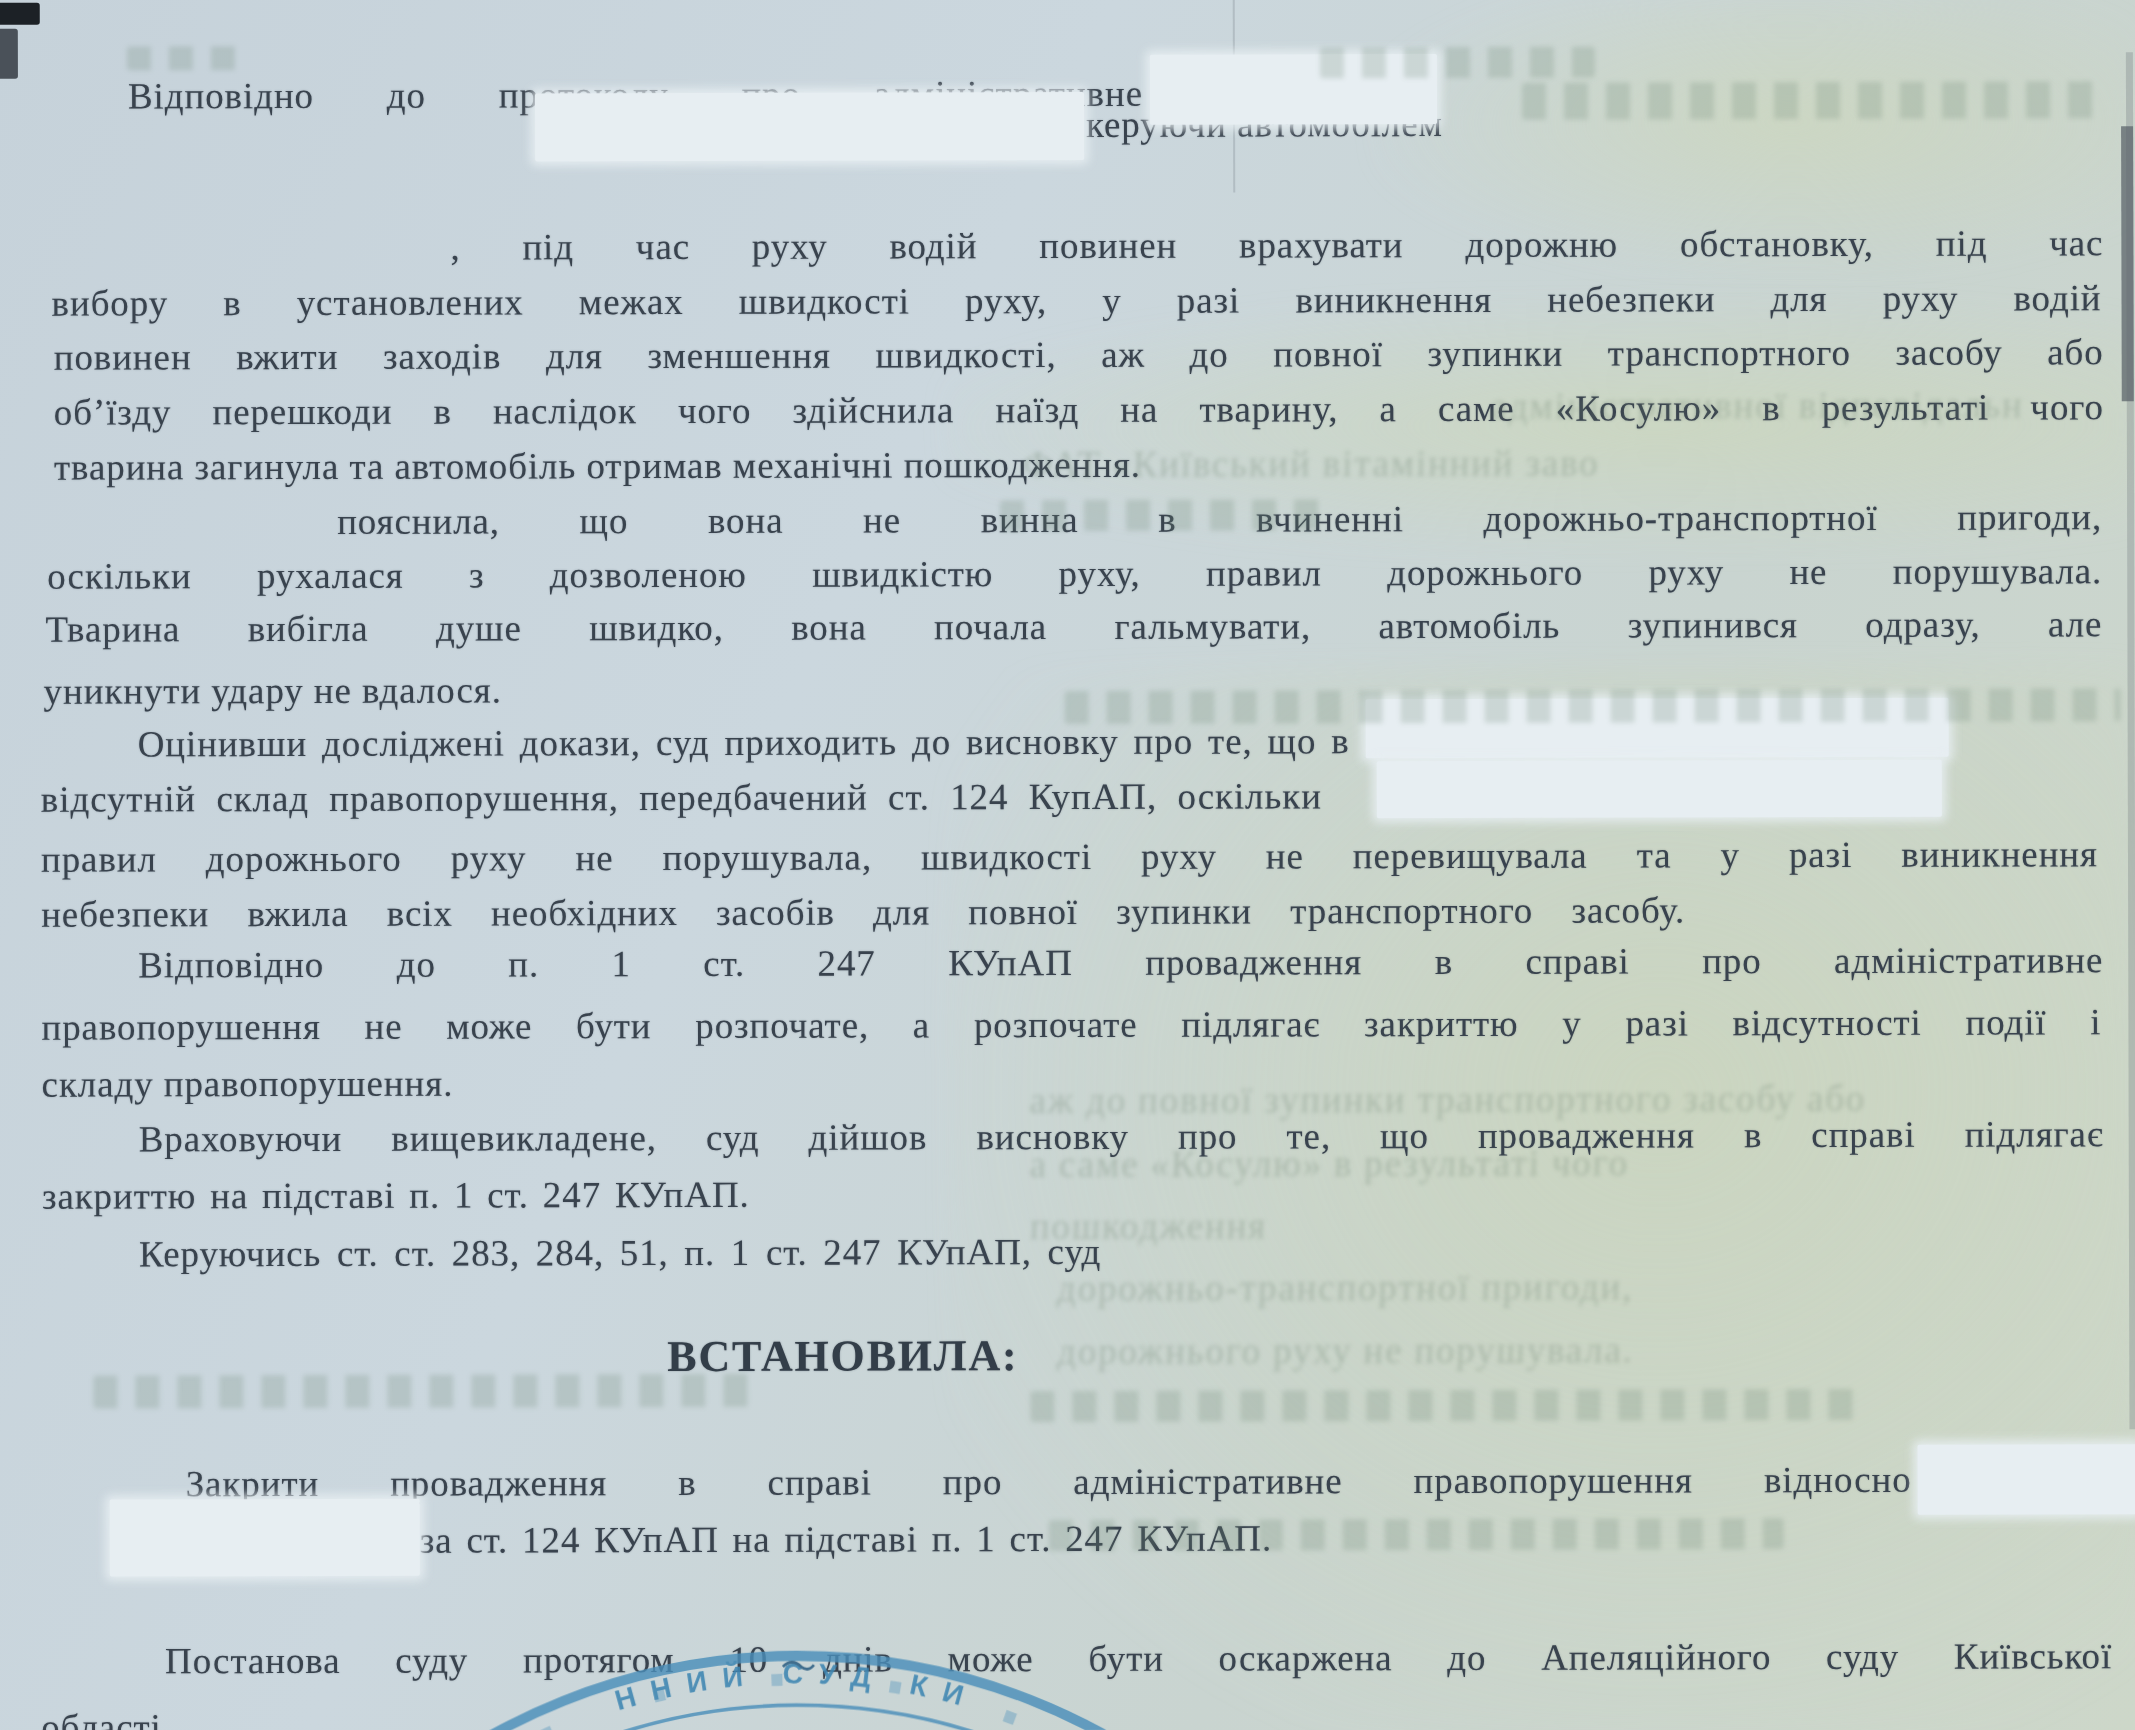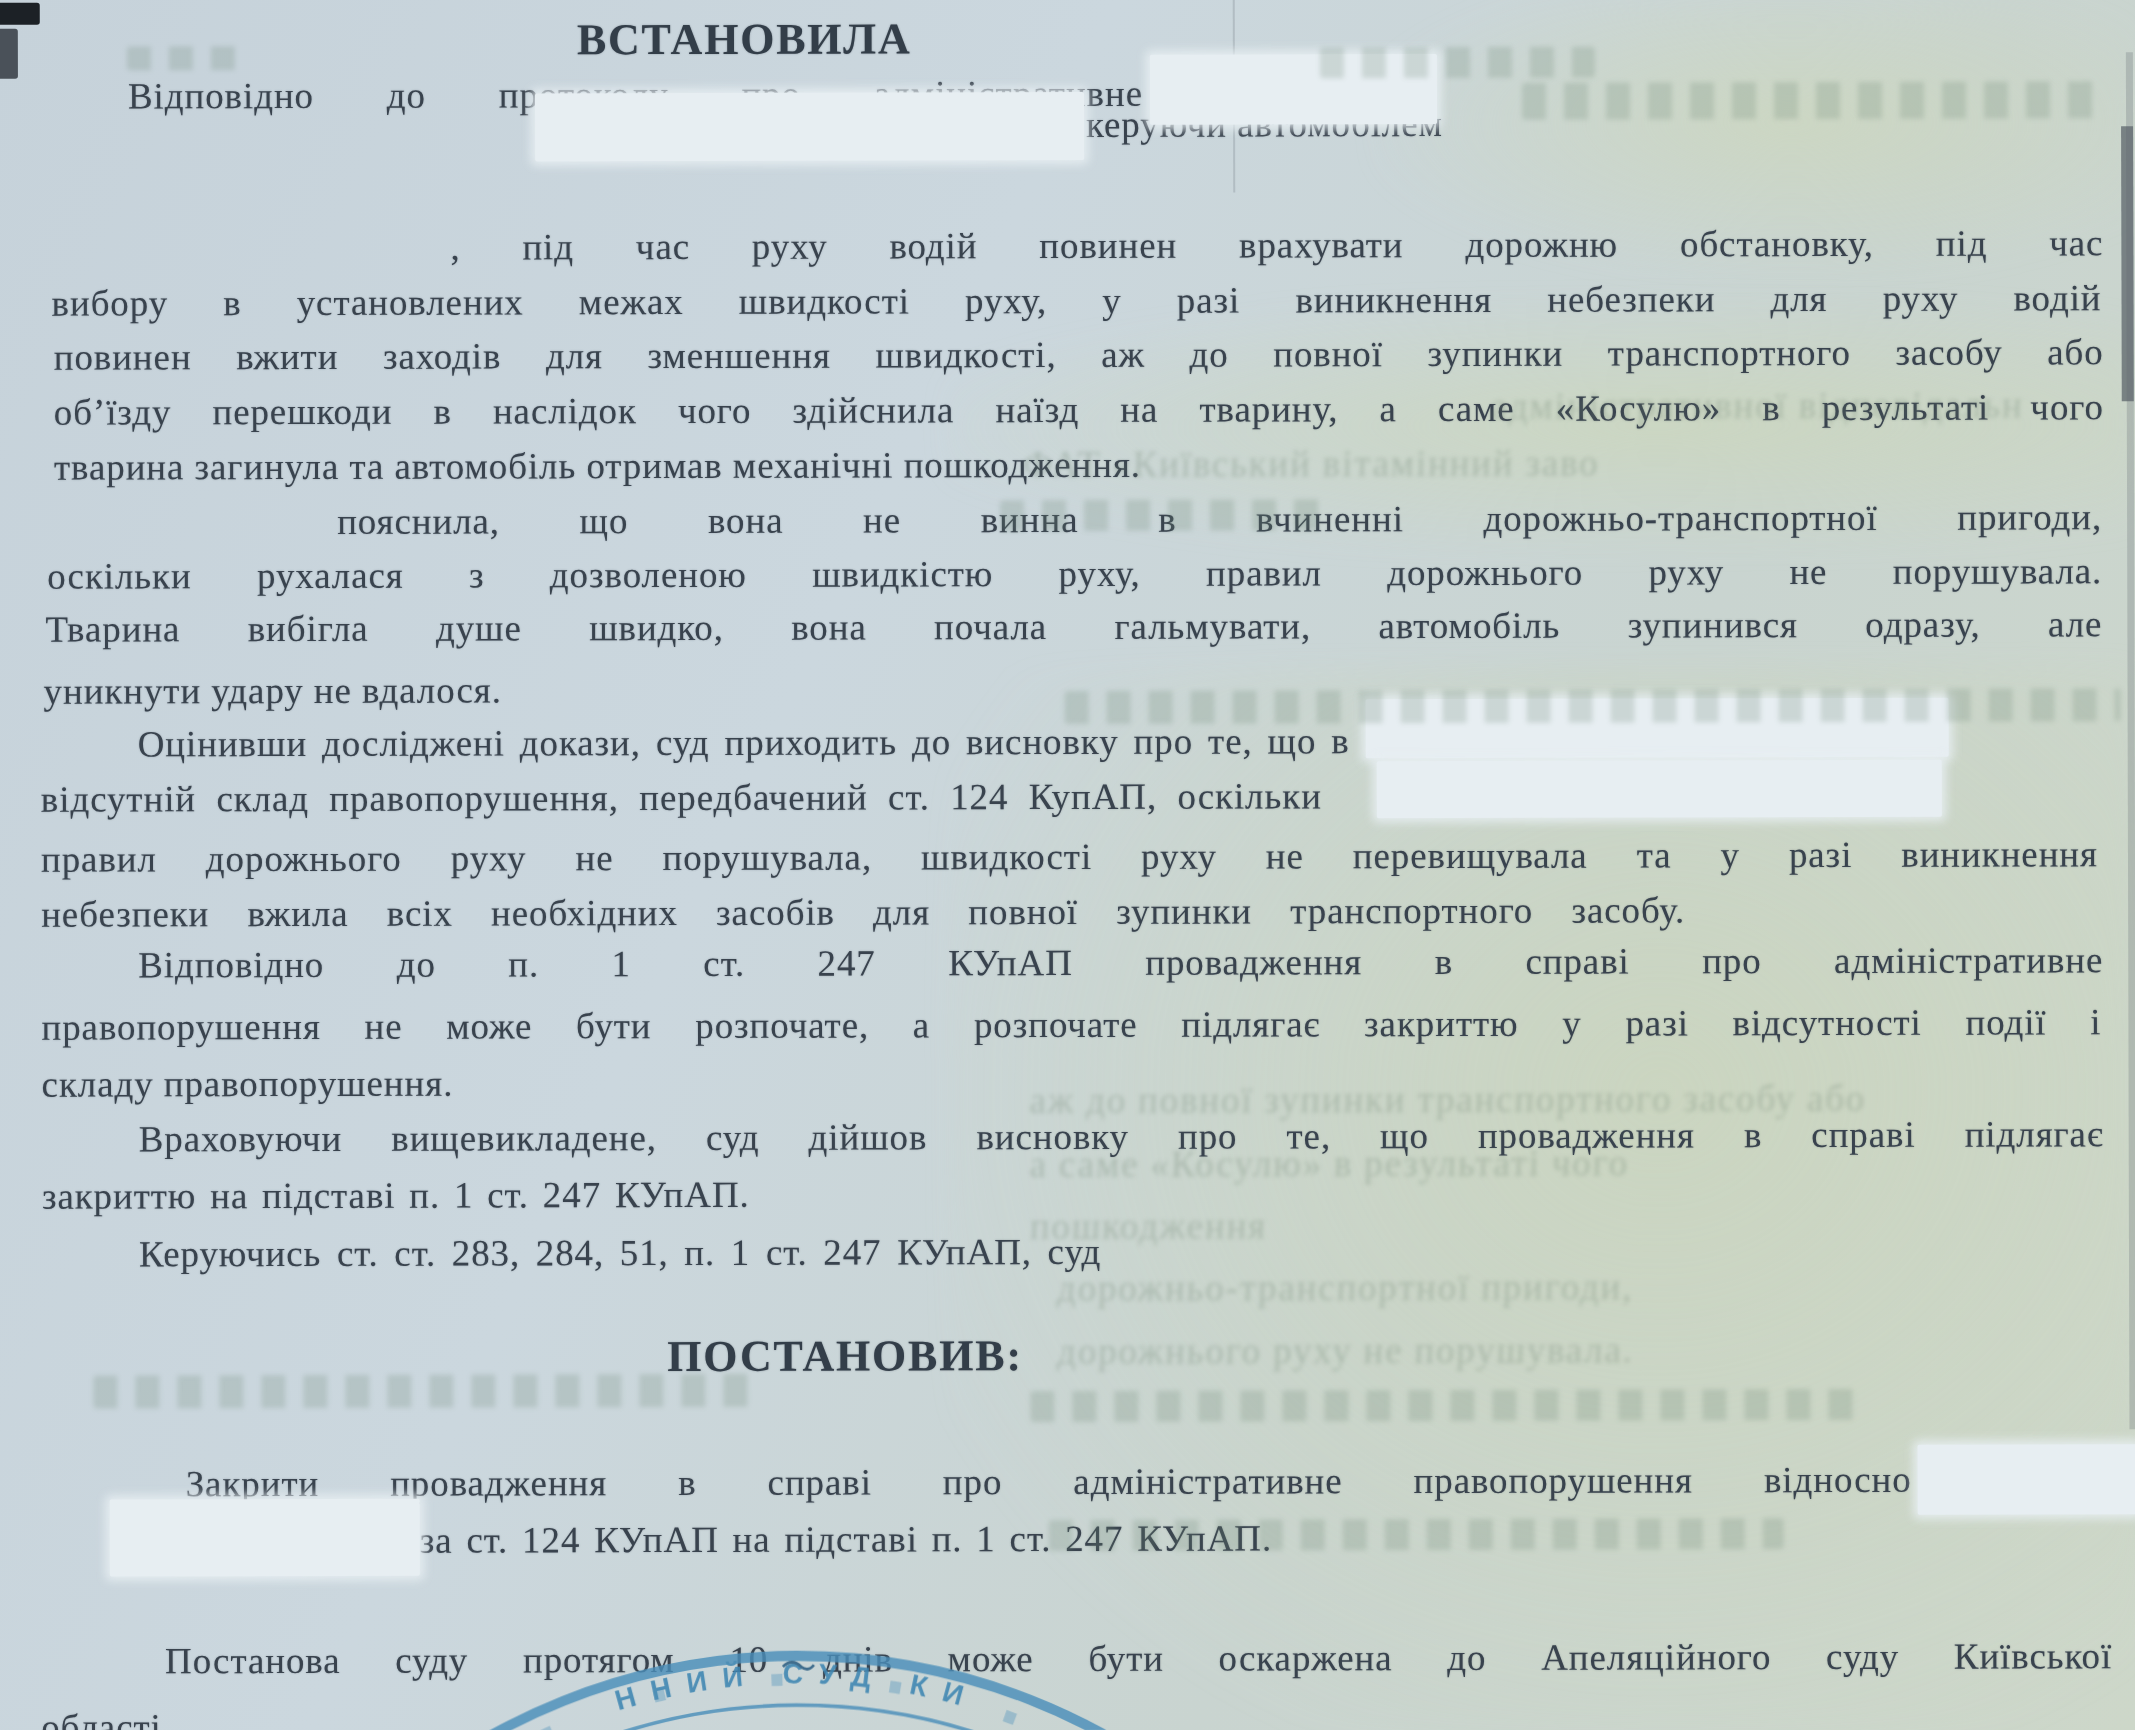--- a/index.html
+++ b/index.html
@@ -44,22 +44,21 @@
   <div class="tint" style="left:1377px;top:0;width:758px;height:275px;background:radial-gradient(ellipse at 55% 45%,rgba(206,216,184,.6),rgba(206,216,184,0) 75%);"></div>
   <div class="tint" style="left:946px;top:303px;width:1189px;height:248px;background:radial-gradient(ellipse at 60% 50%,rgba(205,216,180,.55),rgba(205,216,180,0) 78%);"></div>
   <div class="tint" style="left:946px;top:670px;width:1189px;height:1060px;background:radial-gradient(ellipse at 60% 40%,rgba(204,214,178,.5),rgba(204,214,178,0) 80%);"></div>
 
   <div class="mark" style="left:0;top:0;width:42px;height:22px;background:#1c2126;border-radius:2.8px;"></div>
   <div class="mark" style="left:0;top:26px;width:20px;height:50px;background:#2b3138;opacity:.8;border-radius:2.8px;"></div>
   <div class="mark" style="left:2123px;top:129px;width:12px;height:275px;background:#4b545c;opacity:.65;"></div>
   <div class="mark" style="left:2128px;top:55px;width:7.3px;height:1377px;background:#5a636b;opacity:.25;"></div>
   <div class="mark" style="left:1235px;top:0;width:1.8px;height:193px;background:rgba(90,100,110,.22);"></div>
 
-  <div class="h" style="left:579px;top:13px;">ВСТАНОВИЛА</div>
-  <div class="h" style="left:666px;top:1330px;">ПОСТАНОВИВ:</div>
+  <div class="h" style="left:666px;top:1330px;">ВСТАНОВИЛА:</div>
 
   <div>
       <div class="line j" style="left: 130px; top: 68px; width: 1015px;">Відповідно до протоколу про адміністративне правопорушення від</div>
       <div class="line" style="left: 1088px; top: 99px;">керуючи автомобілем</div>
       <div class="line j" style="left: 452px; top: 220px; width: 1653px;">, під час руху водій повинен врахувати дорожню обстановку, під час</div>
       <div class="line j" style="left: 53px; top: 275px; width: 2050px;">вибору в установлених межах швидкості руху, у разі виникнення небезпеки для руху водій</div>
       <div class="line j" style="left: 55px; top: 329px; width: 2050px;">повинен вжити заходів для зменшення швидкості, аж до повної зупинки транспортного засобу або</div>
       <div class="line j" style="left: 55px; top: 384px; width: 2050px;">об’їзду перешкоди  в наслідок чого здійснила наїзд на тварину, а саме «Косулю» в результаті чого</div>
       <div class="line" style="left: 55px; top: 439px;">тварина загинула та автомобіль отримав механічні пошкодження.</div>
       <div class="line j" style="left: 338px; top: 494px; width: 1765px;">пояснила, що вона не винна в вчиненні дорожньо-транспортної пригоди,</div>

